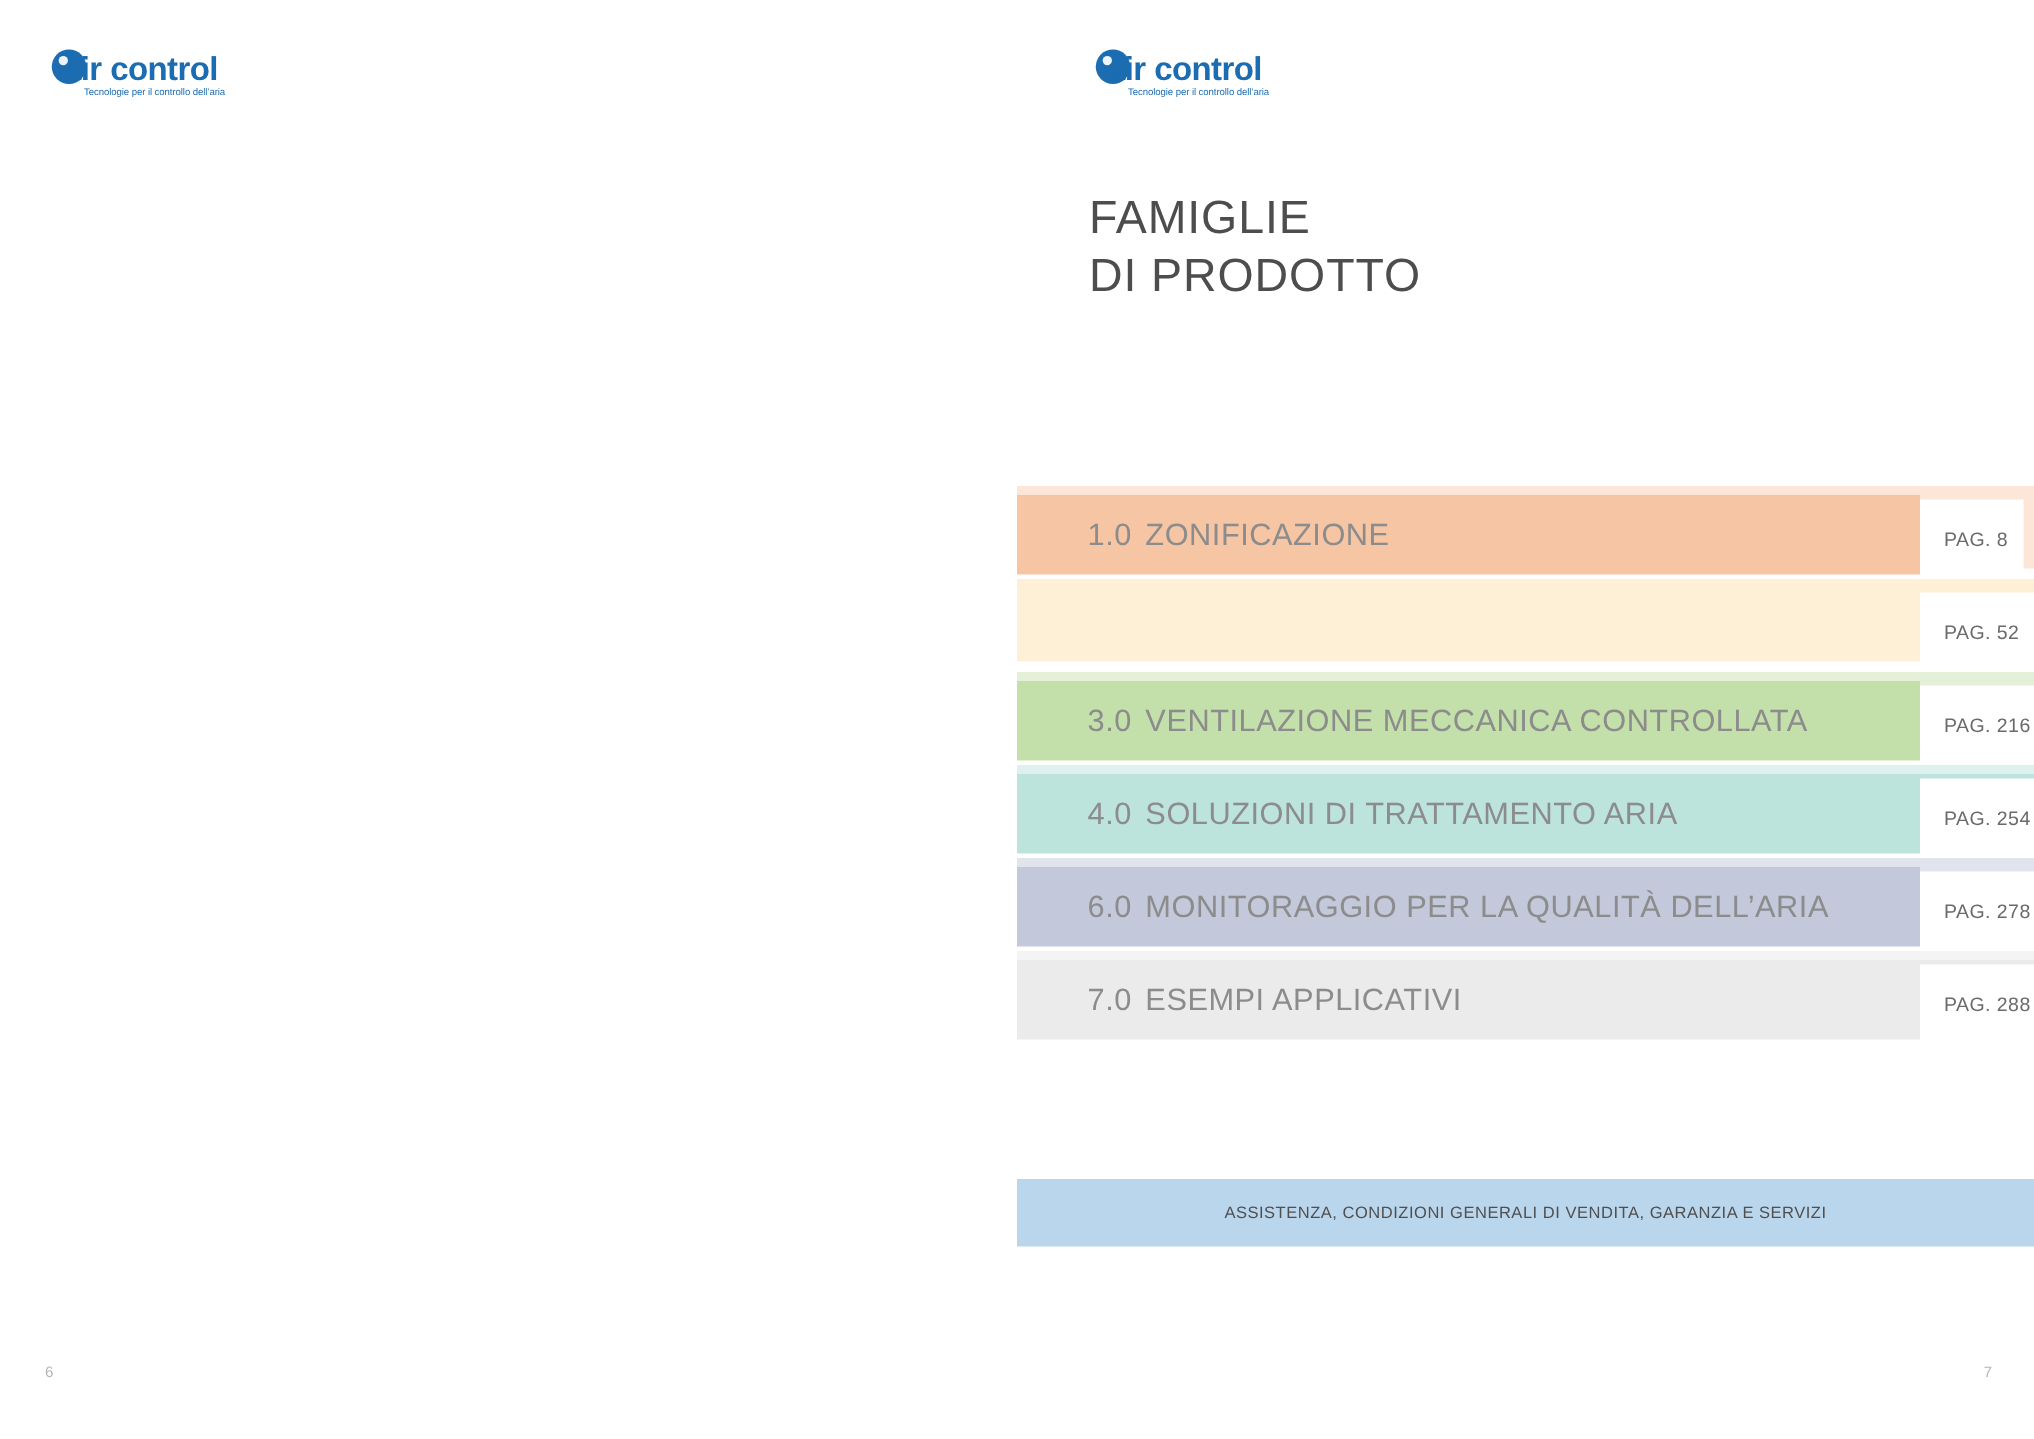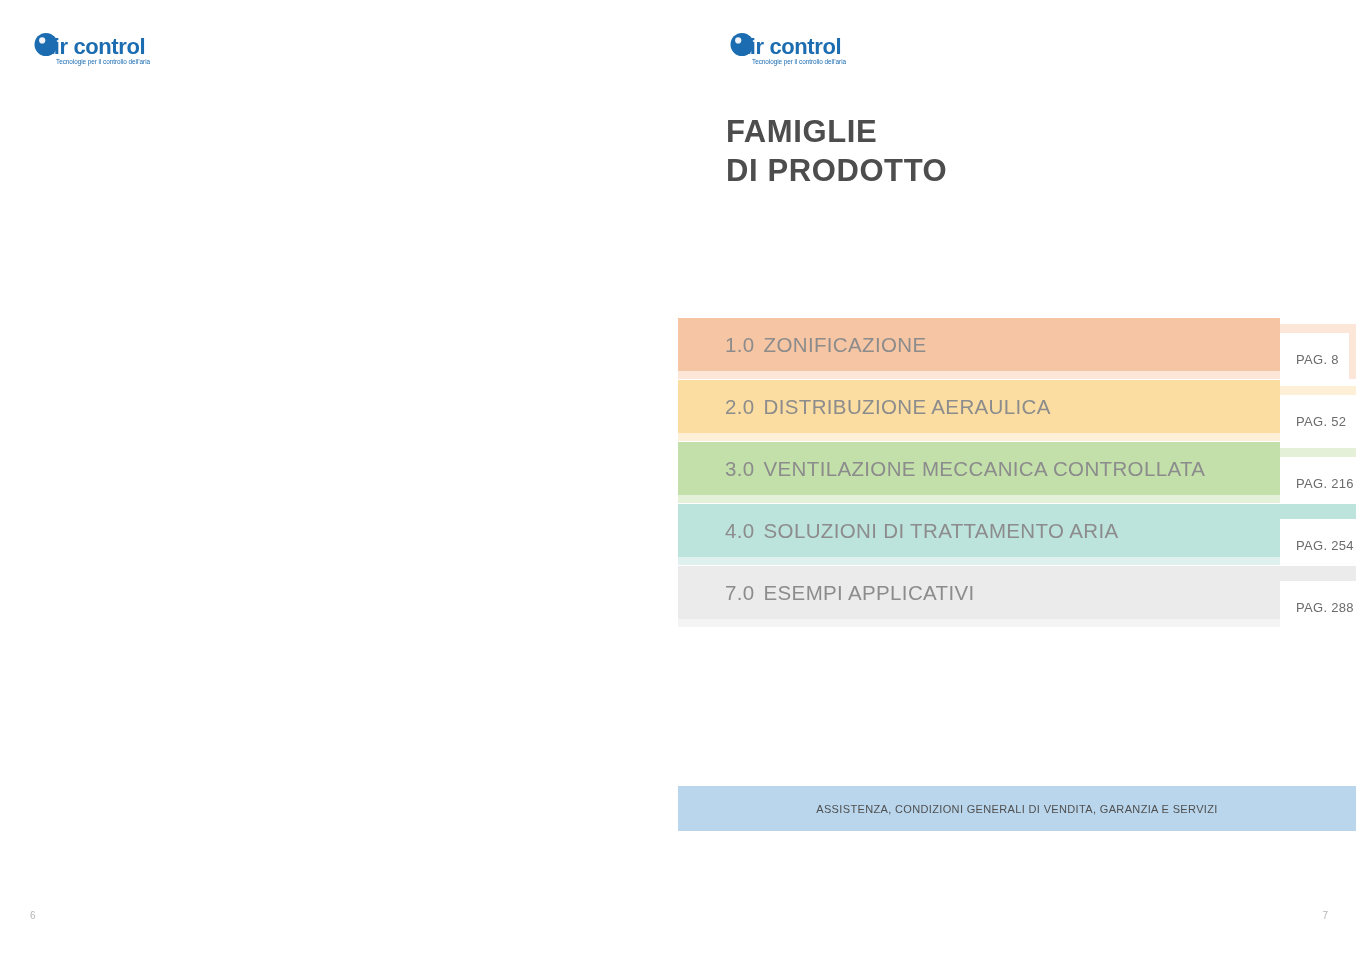--- a/index.html
+++ b/index.html
@@ -41,24 +41,24 @@
   }
   .logo-left  { left: 30px; top: 28px; }
   .logo-right { left: 48px; top: 28px; }
 
   .logo svg { display: block; width: 132px; height: 40px; }
 
   
   .title-block {
     position: absolute;
     left: 48px;
-    top: 112px;
+    top: 125px;
     color: #4d4d4d;
     font-size: 31px;
-    font-weight: bold;
+    font-weight: normal;
     letter-spacing: 0.6px;
     line-height: 1.26;
   }
   .title-line { display: block; white-space: nowrap; }
 
   
   .toc {
     position: absolute;
     left: 0px;
     top: 318px;
@@ -77,21 +77,21 @@
     left: 0px;
     top: 6px;
     width: 678px;
     height: 55px;
   }
 
   
   .row-bar {
     position: absolute;
     left: 0px;
-    top: 0px;
+    top: 12px;
     height: 53px;
     display: flex;
     align-items: center;
   }
 
   .row-label {
     margin-left: 47px;
     color: #8c8c8c;
     font-size: 20.5px;
     letter-spacing: 0.35px;
@@ -181,40 +181,44 @@
     <div class="toc" id="toc-list">
         <div class="toc-row">
           <div class="row-band" style="background: rgb(251, 230, 215);"></div>
           <div class="row-bar" style="background: rgb(246, 197, 164); width: 602px;">
             <div class="row-label"><span class="row-num">1.0</span><span>ZONIFICAZIONE</span></div>
           </div>
           <div class="row-pag" style="left: 602px;">PAG. 8</div>
         </div>
         <div class="toc-row">
           <div class="row-band" style="background: rgb(253, 240, 214);"></div>
-          <div class="row-bar" style="background: rgb(251, 221, 162); width: 602px;">
-            <div class="row-label"><span class="row-num">2.0</span><span>DISTRIBUZIONE AERAULICA</span></div>
-          </div>
           <div class="row-pag" style="left: 602px;">PAG. 52</div>
         </div>
         <div class="toc-row">
           <div class="row-band" style="background: rgb(228, 241, 216);"></div>
           <div class="row-bar" style="background: rgb(195, 223, 170); width: 602px;">
             <div class="row-label"><span class="row-num">3.0</span><span>VENTILAZIONE MECCANICA CONTROLLATA</span></div>
           </div>
           <div class="row-pag" style="left: 602px;">PAG. 216</div>
         </div>
         <div class="toc-row">
           <div class="row-band" style="background: rgb(223, 241, 238);"></div>
           <div class="row-bar" style="background: rgb(189, 227, 221); width: 722px;">
             <div class="row-label"><span class="row-num">4.0</span><span>SOLUZIONI DI TRATTAMENTO ARIA</span></div>
           </div>
           <div class="row-pag" style="left: 602px;">PAG. 254</div>
         </div>
         <div class="toc-row">
+          <div class="row-band" style="background: rgb(226, 228, 237);"></div>
+          <div class="row-bar" style="background: rgb(195, 200, 218); width: 602px;">
+            <div class="row-label"><span class="row-num">6.0</span><span>MONITORAGGIO PER LA QUALITÀ DELL’ARIA</span></div>
+          </div>
+          <div class="row-pag" style="left: 602px;">PAG. 278</div>
+        </div>
+        <div class="toc-row">
           <div class="row-band" style="background: rgb(244, 244, 244);"></div>
           <div class="row-bar" style="background: rgb(235, 235, 235); width: 718px;">
             <div class="row-label"><span class="row-num">7.0</span><span>ESEMPI APPLICATIVI</span></div>
           </div>
           <div class="row-pag" style="left: 602px;">PAG. 288</div>
         </div>
       </div>
 
     <div class="toc-footer" id="toc-footer" style="background: rgb(186, 214, 236);">
       <span class="toc-footer-text">ASSISTENZA, CONDIZIONI GENERALI DI VENDITA, GARANZIA E SERVIZI</span>

